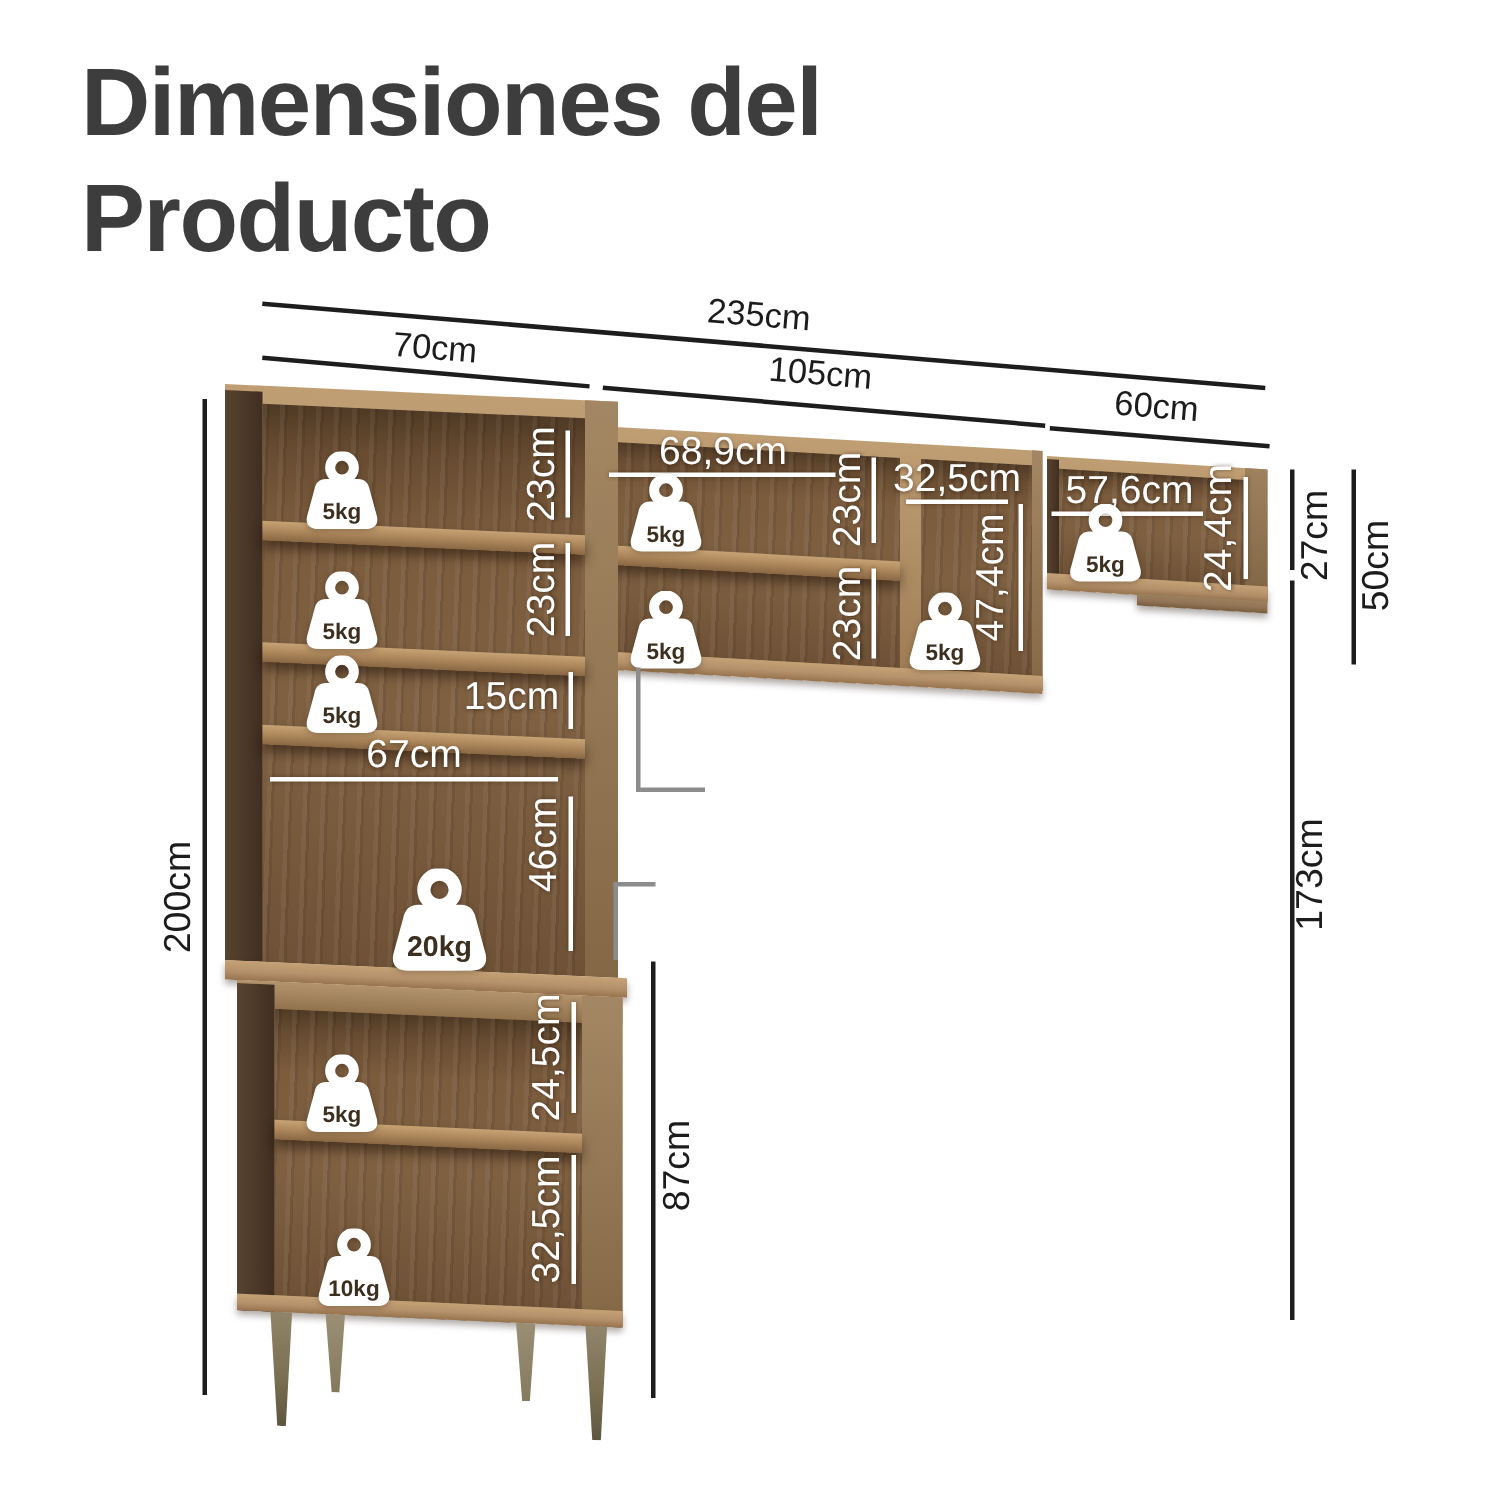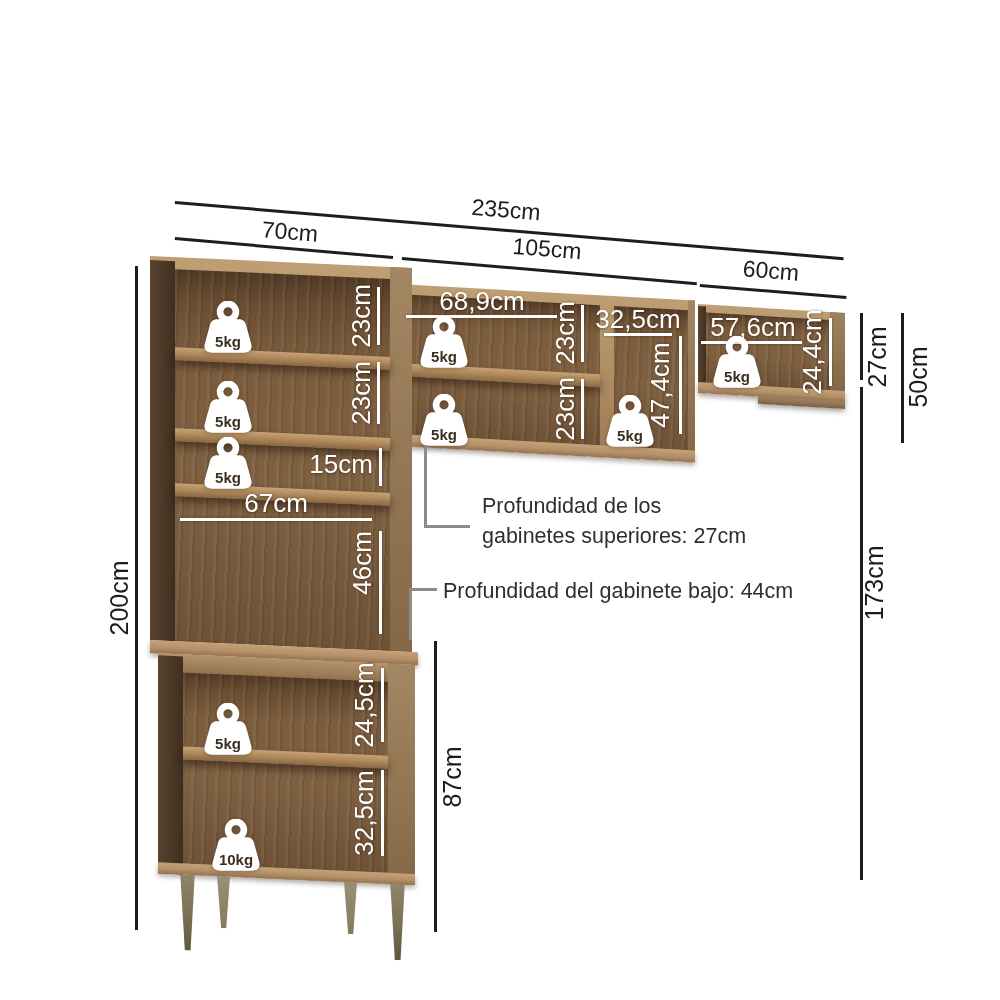--- a/index.html
+++ b/index.html
@@ -55,20 +55,21 @@
   .weight.big .kb-label{font-size:19px;bottom:6px;}
 
   
   .note{position:absolute;font-size:21.5px;line-height:1.38;color:#2e2e2e;}
 </style>
 </head>
 <body>
 
 <div class="stage">
 
+  <div class="title">Dimensiones del Producto</div>
 
   <div class="cab skM" style="left:398px;top:284px;width:300px;height:178px;">
     <div class="frame" style="left:0;top:0;width:297px;height:160px;"></div>
     <div class="back" style="left:8px;top:10px;width:194px;height:140px;"></div>
     <div class="back" style="left:216px;top:10px;width:74px;height:140px;"></div>
     <div class="shelf" style="left:8px;top:79px;width:194px;"></div>
     <div class="sideDark" style="left:0;top:2px;width:8px;height:158px;"></div>
     <div class="frame" style="left:290px;top:0;width:7px;height:160px;filter:brightness(.85);"></div>
     <div class="counter" style="left:0;top:150px;width:297px;height:12px;"></div>
   </div>
@@ -223,20 +224,27 @@
       </svg>
     <span class="kb-label">5kg</span>
   </div>
   <div class="weight" style="left:203px;top:437px;">
     <svg viewBox="0 0 60 64">
         <circle cx="30" cy="13" r="9.5" fill="none" stroke="#fff" stroke-width="8"></circle>
         <path d="M17 22 h26 c5 0 8 3 9 8 l6 22 c1.5 7 -3 10 -9 10 H11 c-6 0 -10.5 -3 -9 -10 l6 -22 c1 -5 4 -8 9 -8 z" fill="#fff"></path>
       </svg>
     <span class="kb-label">5kg</span>
   </div>
+  <div class="weight big" style="left:260px;top:579px;">
+    <svg viewBox="0 0 60 64">
+        <circle cx="30" cy="13" r="9.5" fill="none" stroke="#fff" stroke-width="8"></circle>
+        <path d="M17 22 h26 c5 0 8 3 9 8 l6 22 c1.5 7 -3 10 -9 10 H11 c-6 0 -10.5 -3 -9 -10 l6 -22 c1 -5 4 -8 9 -8 z" fill="#fff"></path>
+      </svg>
+    <span class="kb-label">20kg</span>
+  </div>
   <div class="weight" style="left:203px;top:703px;">
     <svg viewBox="0 0 60 64">
         <circle cx="30" cy="13" r="9.5" fill="none" stroke="#fff" stroke-width="8"></circle>
         <path d="M17 22 h26 c5 0 8 3 9 8 l6 22 c1.5 7 -3 10 -9 10 H11 c-6 0 -10.5 -3 -9 -10 l6 -22 c1 -5 4 -8 9 -8 z" fill="#fff"></path>
       </svg>
     <span class="kb-label">5kg</span>
   </div>
   <div class="weight" style="left:211px;top:819px;">
     <svg viewBox="0 0 60 64">
         <circle cx="30" cy="13" r="9.5" fill="none" stroke="#fff" stroke-width="8"></circle>
@@ -268,19 +276,17 @@
   <div class="weight" style="left:712px;top:336px;">
     <svg viewBox="0 0 60 64">
         <circle cx="30" cy="13" r="9.5" fill="none" stroke="#fff" stroke-width="8"></circle>
         <path d="M17 22 h26 c5 0 8 3 9 8 l6 22 c1.5 7 -3 10 -9 10 H11 c-6 0 -10.5 -3 -9 -10 l6 -22 c1 -5 4 -8 9 -8 z" fill="#fff"></path>
       </svg>
     <span class="kb-label">5kg</span>
   </div>
 
   <div class="gl" style="left:424px;top:445px;width:2.5px;height:82px;"></div>
   <div class="gl" style="left:424px;top:525px;width:46px;height:2.5px;"></div>
-  <div class="note" style="left:482px;top:492px;width:268px;">Profundidad de los gabinetes superiores: 27cm</div>
 
   <div class="gl" style="left:409px;top:588px;width:28px;height:2.5px;"></div>
   <div class="gl" style="left:409px;top:588px;width:2.5px;height:52px;"></div>
-  <div class="note" style="left:443px;top:577px;white-space:nowrap;">Profundidad del gabinete bajo: 44cm</div>
 
 </div>
 
 </body></html>

